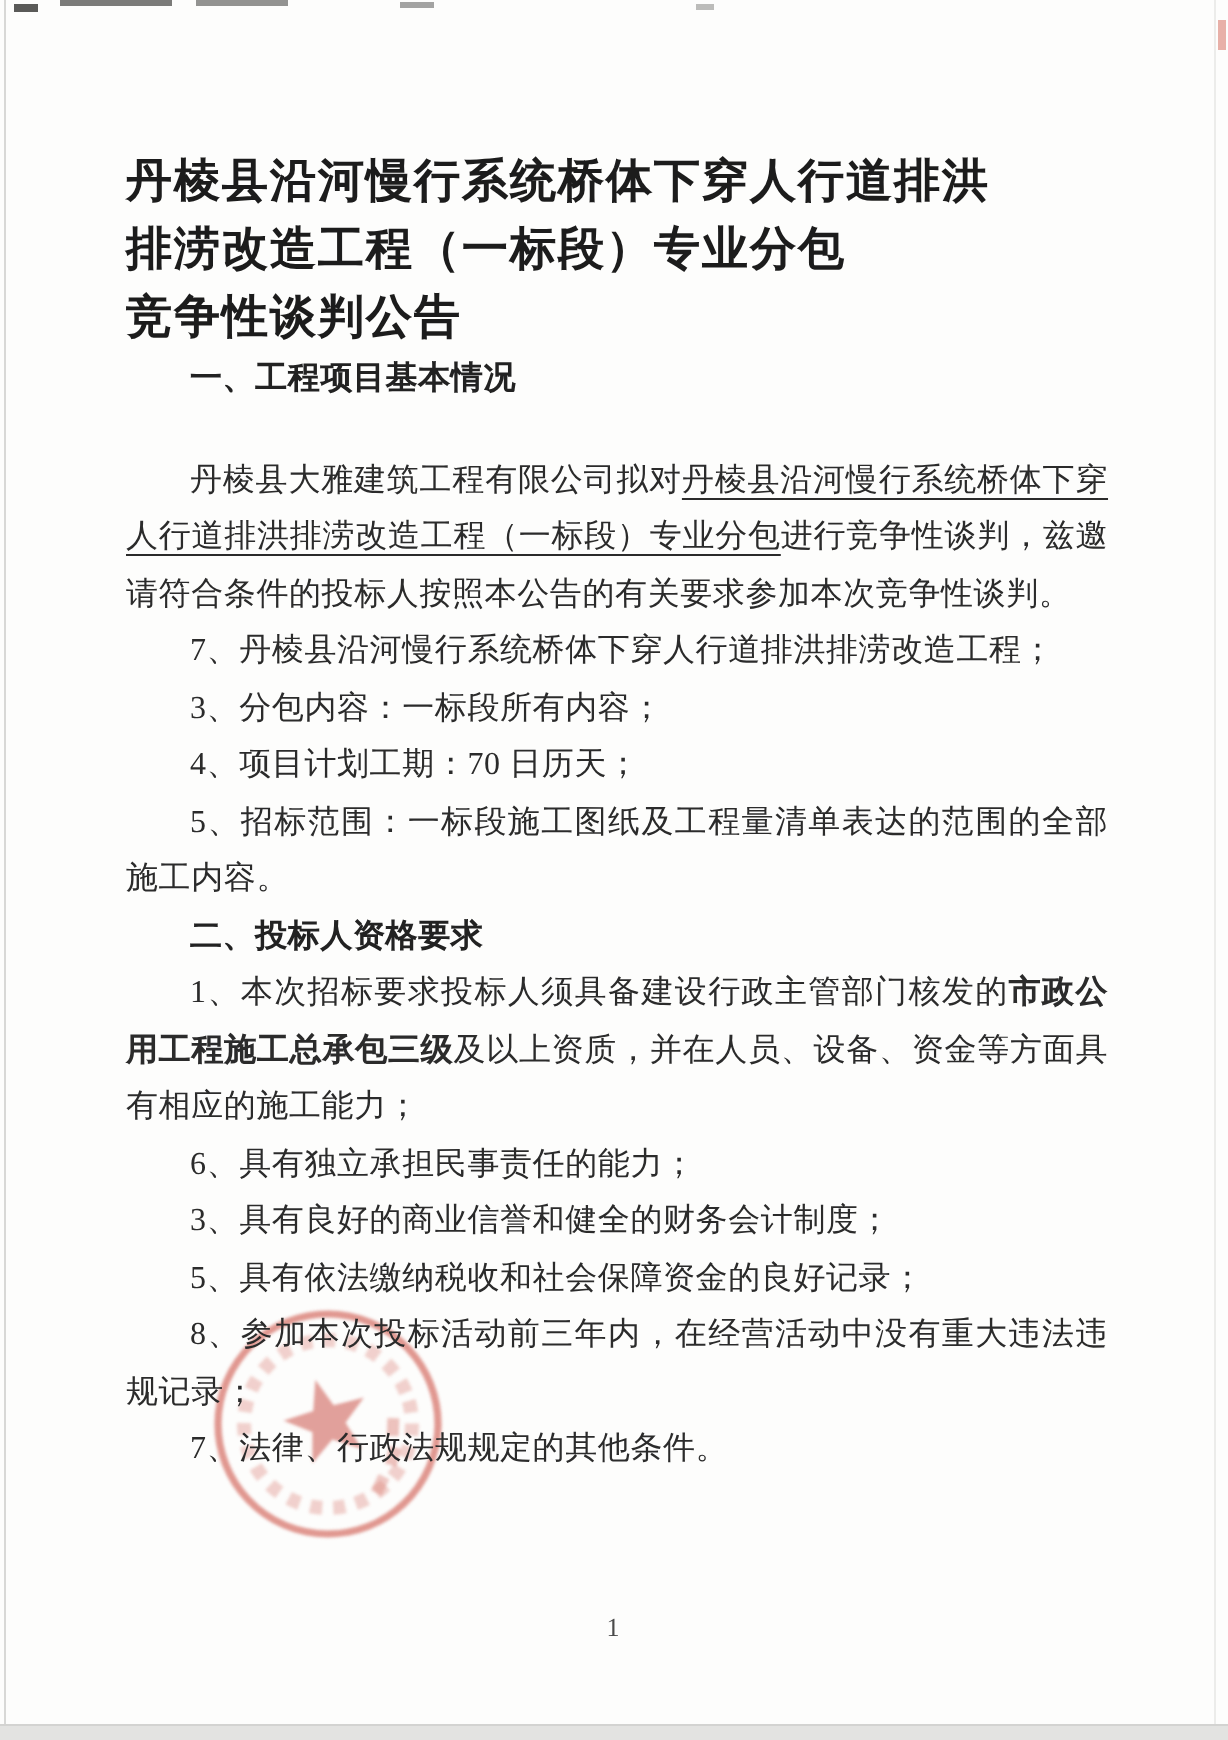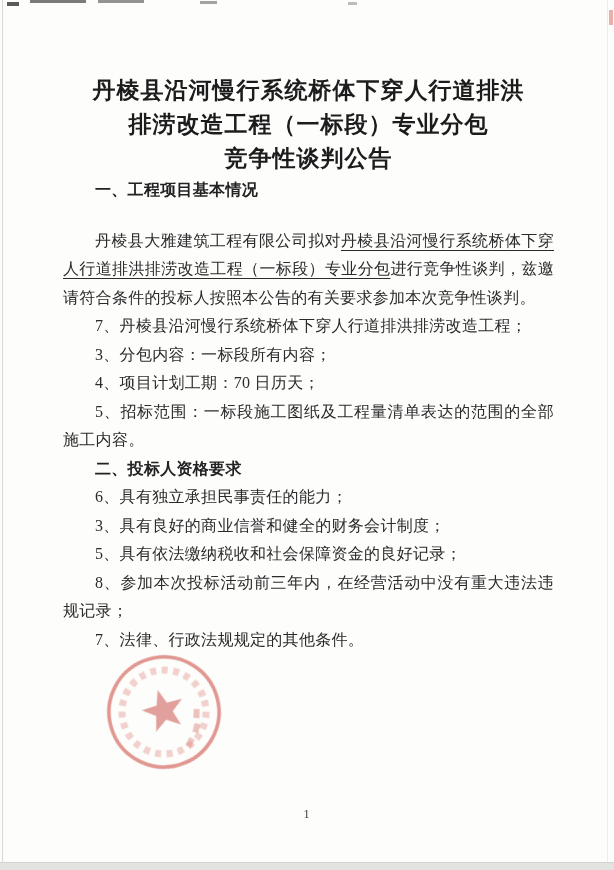--- a/index.html
+++ b/index.html
@@ -12,21 +12,20 @@
     color:#2b2b2b;
   }
   .edge-left{position:absolute;left:2px;top:0;width:1px;height:870px;background:#d8d8d6;}
   .edge-right{position:absolute;left:607px;top:0;width:1px;height:862px;background:#ececea;}
   .edge-bottom{position:absolute;left:0;bottom:0;width:614px;height:7px;background:#e3e3e1;border-top:1px solid #d3d3d1;}
   .artifact{position:absolute;}
 
   .content{position:relative;z-index:2;padding:74px 60px 0 63px;}
 
   .doc-title{
-    text-align:center;
     font-size:23px;line-height:34px;
     font-weight:bold;color:#1c1c1c;
     letter-spacing:1px;
   }
   .body-text{font-size:16px;line-height:28.5px;letter-spacing:0.3px;text-align:justify;}
   .para{margin:0;text-indent:2em;}
   .intro{margin-top:22px;}
   .heading{font-weight:bold;color:#222;}
   .underlined{text-decoration:underline;text-underline-offset:4px;}
   .bold-run{font-weight:bold;}
@@ -87,20 +86,21 @@
     <div class="body-text">
       <p class="para heading">一、工程项目基本情况</p>
 
       <p class="para intro"><span>丹棱县大雅建筑工程有限公司拟对</span><span class="underlined">丹棱县沿河慢行系统桥体下穿人行道排洪排涝改造工程（一标段）专业分包</span><span>进行竞争性谈判，兹邀请符合条件的投标人按照本公告的有关要求参加本次竞争性谈判。</span></p>
       <p class="para">7、丹棱县沿河慢行系统桥体下穿人行道排洪排涝改造工程；</p>
       <p class="para">3、分包内容：一标段所有内容；</p>
       <p class="para">4、项目计划工期：70 日历天；</p>
       <p class="para">5、招标范围：一标段施工图纸及工程量清单表达的范围的全部施工内容。</p>
 
       <p class="para heading">二、投标人资格要求</p>
+      <p class="para"><span>1、本次招标要求投标人须具备建设行政主管部门核发的</span><span class="bold-run">市政公用工程施工总承包三级</span><span>及以上资质，并在人员、设备、资金等方面具有相应的施工能力；</span></p>
       <p class="para">6、具有独立承担民事责任的能力；</p>
       <p class="para">3、具有良好的商业信誉和健全的财务会计制度；</p>
       <p class="para">5、具有依法缴纳税收和社会保障资金的良好记录；</p>
       <p class="para">8、参加本次投标活动前三年内，在经营活动中没有重大违法违规记录；</p>
       <p class="para">7、法律、行政法规规定的其他条件。</p>
     </div>
 
   </div>
 
   <div class="page-number">1</div>

